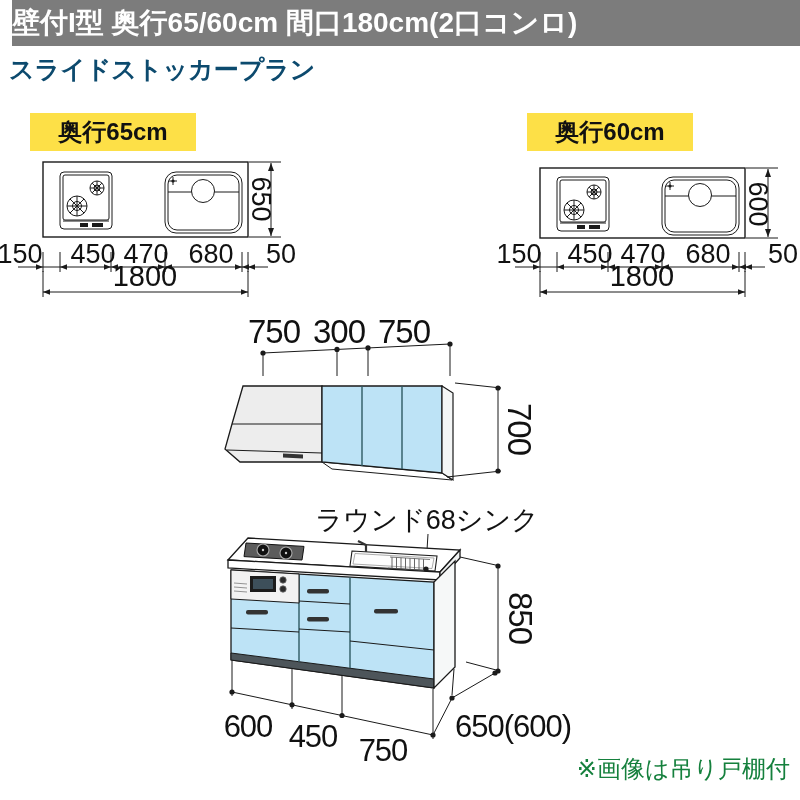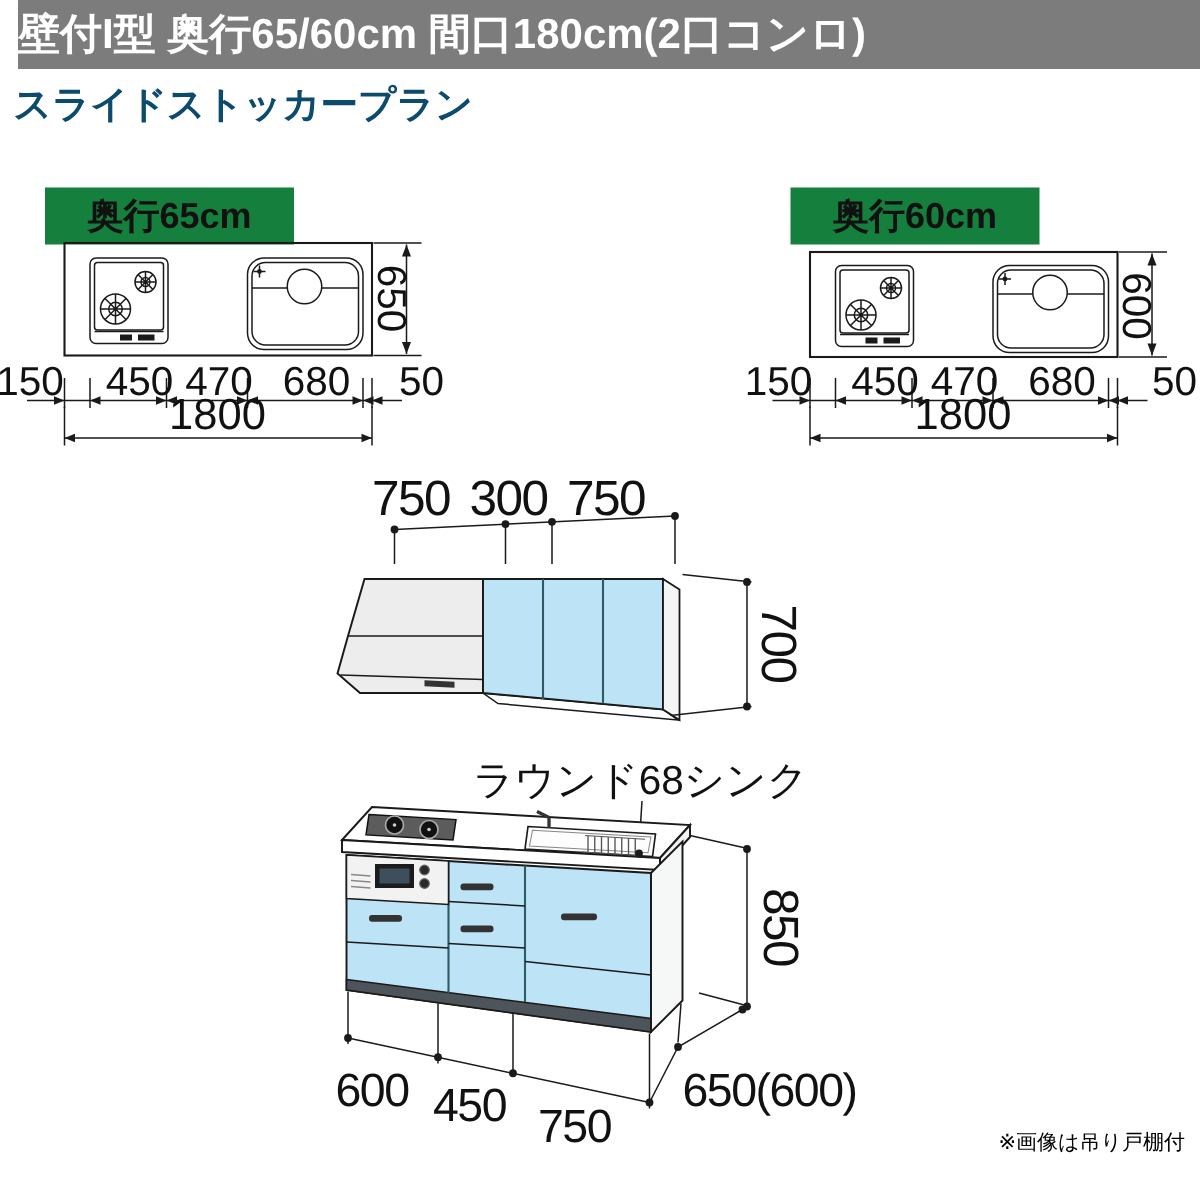--- a/index.html
+++ b/index.html
@@ -9,28 +9,28 @@
   }
   .header-bar{
     position:absolute;left:12px;top:0;width:800px;height:46px;background:#7c7c7c;
     display:flex;align-items:center;box-sizing:border-box;
   }
   .header-bar .title{color:#ffffff;font-size:28px;font-weight:600;letter-spacing:0px;white-space:nowrap;}
   .subtitle{
     position:absolute;left:9px;top:53px;font-size:25px;font-weight:600;color:#0c4a6e;white-space:nowrap;
   }
   .chip{
-    position:absolute;top:113px;height:38px;background:#15803d;
+    position:absolute;top:113px;height:38px;background:#fde047;
     display:flex;align-items:center;justify-content:center;
-    font-size:24px;font-weight:600;color:#111;box-sizing:border-box;margin-top:12px;
+    font-size:24px;font-weight:600;color:#111;box-sizing:border-box;
   }
   .chip.left{left:30px;width:166px;}
   .chip.right{left:527px;width:166px;}
   .footnote{
-    position:absolute;right:10px;top:753px;font-size:14px;color:#000000;white-space:nowrap;
+    position:absolute;right:10px;top:753px;font-size:24px;color:#15803d;white-space:nowrap;
   }
   svg.diagram{position:absolute;left:0;top:0;}
   svg text{font-family:"Liberation Sans","DejaVu Sans",sans-serif;fill:#111;}
   .dimnum{font-size:27px;}
   .dimnum-big{font-size:29px;}
   .dimnum-mid{font-size:33px;letter-spacing:-1px;}
   .dimnum-bot{font-size:31px;letter-spacing:-1px;}
   .sinklabel{font-size:27px;font-weight:500;}
   .outline{fill:none;stroke:#1a1a1a;stroke-width:1.4;}
   .thin{fill:none;stroke:#1a1a1a;stroke-width:1;}

